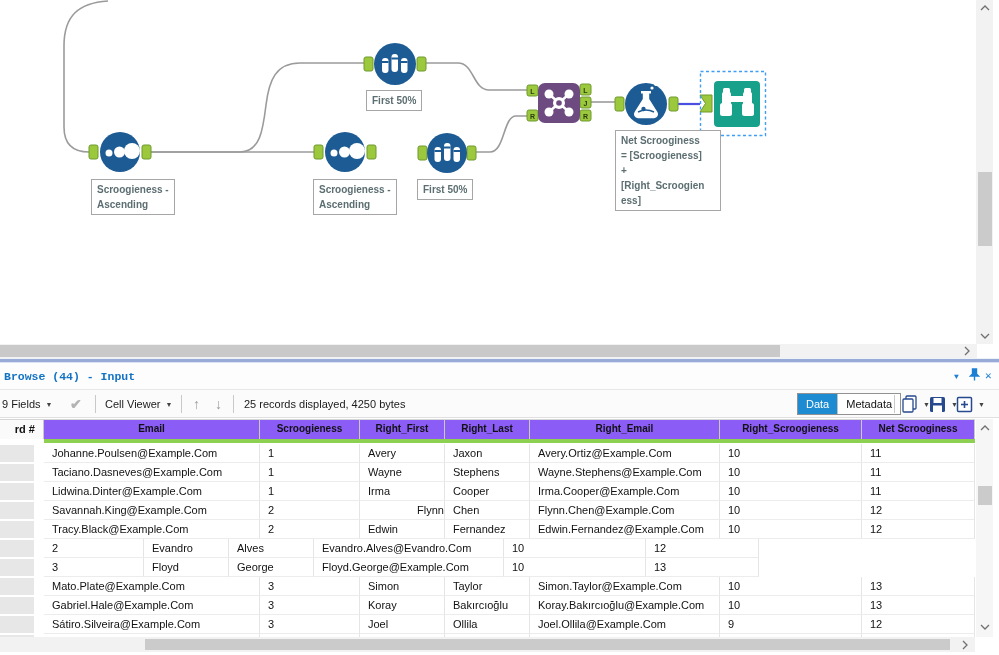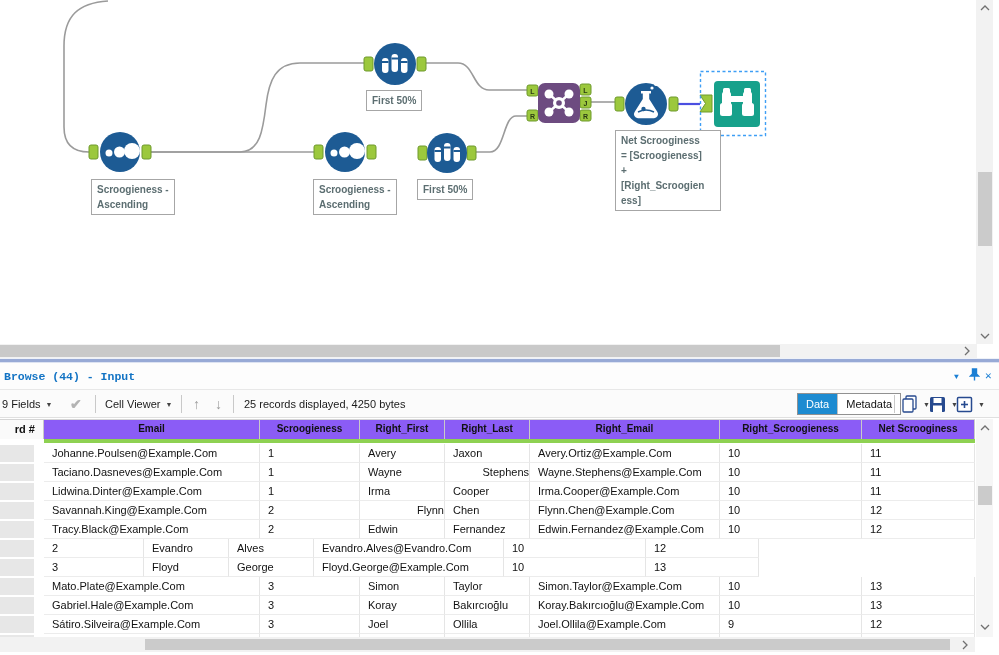--- a/index.html
+++ b/index.html
@@ -318,21 +318,21 @@
           <div class="cell" style="width: 142px;">10</div>
           <div class="cell" style="width: 113px;">11</div>
         </div>
         <div class="trow">
           <div class="rec-cell">
             <div class="blk"></div>
           </div>
           <div class="cell" style="width: 216px;">Taciano.Dasneves@Example.Com</div>
           <div class="cell" style="width: 100px;">1</div>
           <div class="cell" style="width: 85px;">Wayne</div>
-          <div class="cell" style="width: 85px; text-align: right;">Stephens</div>
+          <div class="cell" style="width: 85px;">Stephens</div>
           <div class="cell" style="width: 190px;">Wayne.Stephens@Example.Com</div>
           <div class="cell" style="width: 142px;">10</div>
           <div class="cell" style="width: 113px;">11</div>
         </div>
         <div class="trow">
           <div class="rec-cell">
             <div class="blk"></div>
           </div>
           <div class="cell" style="width: 216px;">Lidwina.Dinter@Example.Com</div>
           <div class="cell" style="width: 100px;">1</div>

